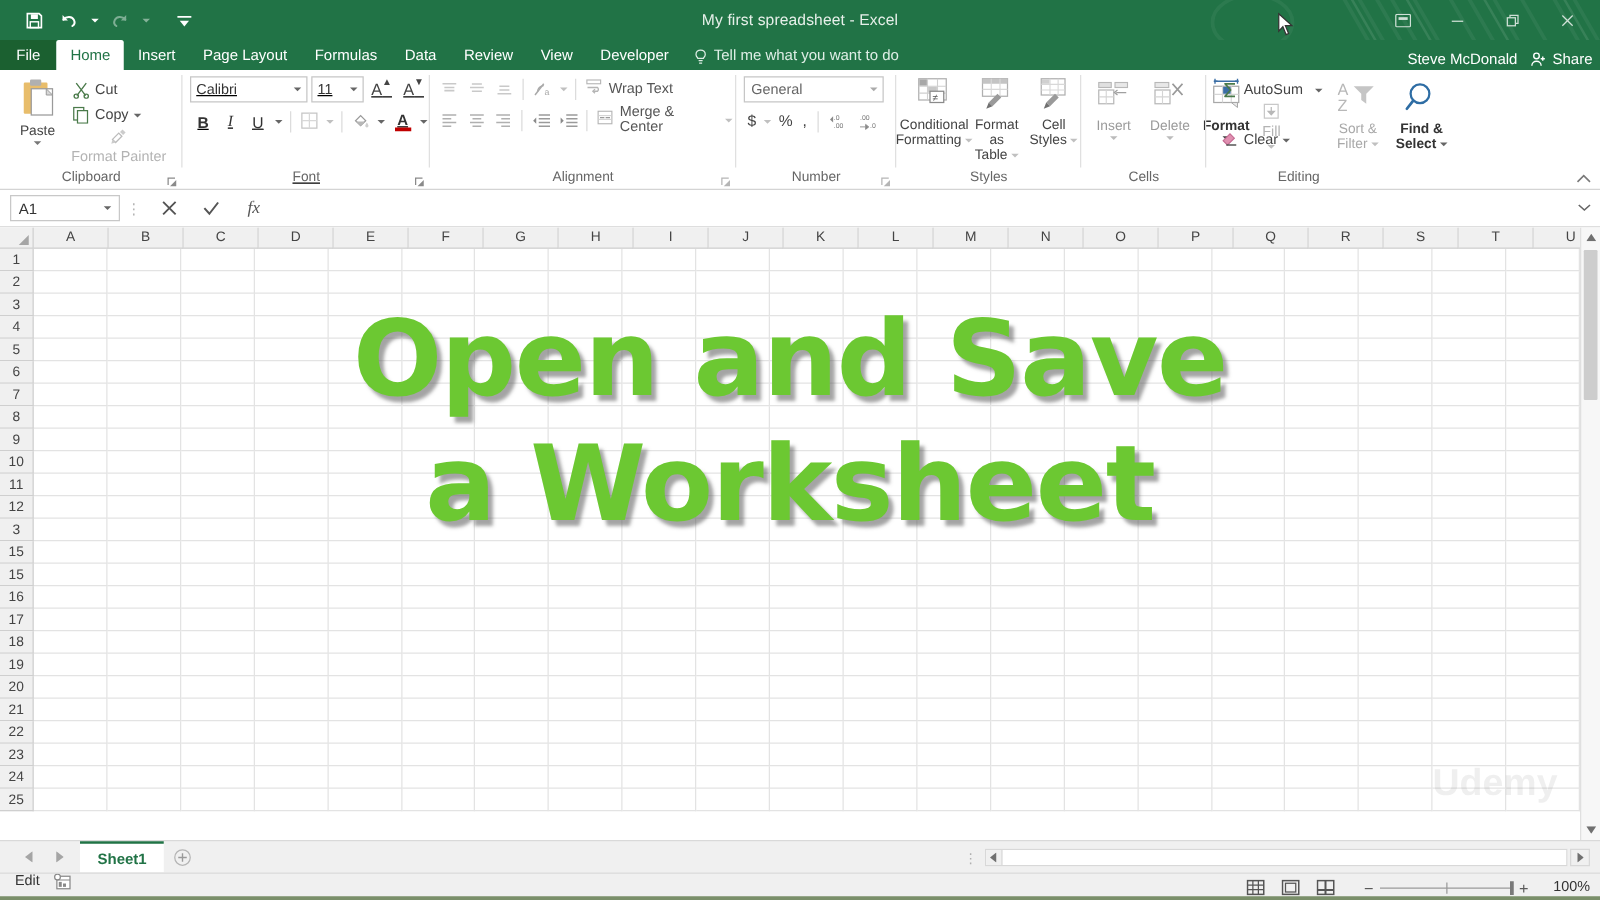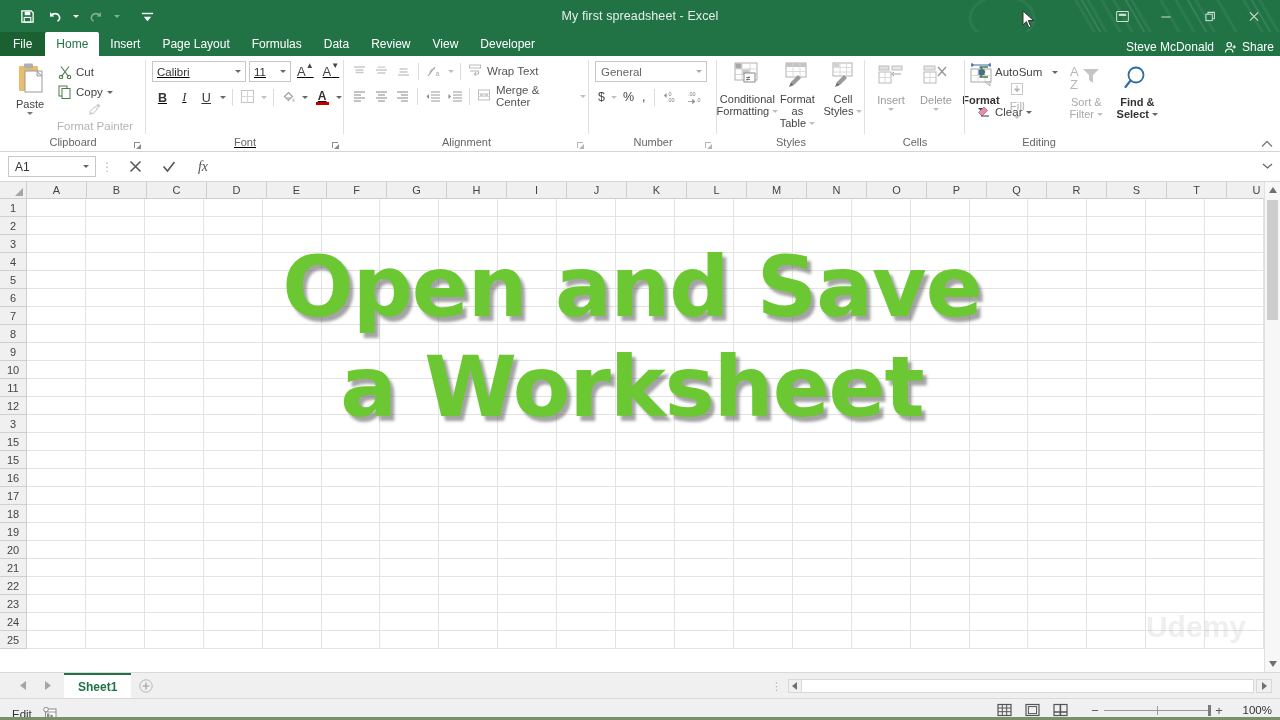--- a/index.html
+++ b/index.html
@@ -202,21 +202,21 @@
     margin-left:6px;
   }
   .addsheet { width:30px; height:24px; display:flex; align-items:center; justify-content:center; color:#9a9a9a; font-size:14px; }
   .sb-right { position:absolute; right:0; top:0; height:26px; display:flex; align-items:center; }
   .sb-dots { color:#b0b0b0; font-size:11px; padding:0 6px; }
   .hscroll { width:466px; height:14px; background:#fff; border:1px solid #d8d8d8; position:relative; margin-right:2px; display:flex; align-items:center; }
   .hs-left { width:13px; height:12px; display:flex; align-items:center; justify-content:center; color:#707070; font-size:7px; background:#f0f0f0; border-right:1px solid #dadada; }
   .hs-right { width:16px; height:14px; display:flex; align-items:center; justify-content:center; color:#707070; font-size:7px; background:#f0f0f0; border:1px solid #d8d8d8; margin-right:8px; }
 
   
-  .statusbar { flex:0 0 22px; height:22px; background:#f0f0f0; border-top:1px solid #d9d9d9; display:flex; align-items:flex-end; position:relative; }
+  .statusbar { flex:0 0 22px; height:22px; background:#f0f0f0; border-top:1px solid #d9d9d9; display:flex; align-items:flex-start; position:relative; }
   .st-mode { font-size:11.5px; color:#333; padding-left:12px; }
   .st-rec { width:26px; display:flex; align-items:center; justify-content:center; padding-left:10px; }
   .st-right { position:absolute; right:8px; top:0; height:22px; display:flex; align-items:center; gap:0; }
   .vbtn { width:28px; height:20px; display:flex; align-items:center; justify-content:center; color:#5a5a5a; }
   .zoomslider { display:flex; align-items:center; gap:0; margin-left:12px; }
   .zs-minus,.zs-plus { width:18px; text-align:center; color:#5a5a5a; font-size:13px; }
   .zs-track { width:106px; height:1px; background:#9a9a9a; position:relative; }
   .zs-mid { position:absolute; left:50%; top:-4px; width:1px; height:9px; background:#9a9a9a; }
   .zs-thumb { position:absolute; right:-1px; top:-5px; width:3px; height:11px; background:#7a7a7a; }
   .zlevel { font-size:11.5px; color:#333; width:44px; text-align:right; }
@@ -320,20 +320,30 @@
   <div class="tabbar">
     <div class="tab file">File</div>
     <div class="tab active">Home</div>
     <div class="tab">Insert</div>
     <div class="tab">Page Layout</div>
     <div class="tab">Formulas</div>
     <div class="tab">Data</div>
     <div class="tab">Review</div>
     <div class="tab">View</div>
     <div class="tab">Developer</div>
+    <div class="tellme">
+      <span class="bulb">
+        <svg width="11" height="14" viewBox="0 0 11 14">
+            <path d="M5.5 1C3.3 1 1.8 2.6 1.8 4.5c0 1.5 1 2.3 1.5 3.2h4.4C8.2 6.8 9.2 6 9.2 4.5 9.2 2.6 7.7 1 5.5 1z" fill="none" stroke="#dfeee6" stroke-width="1"></path>
+            <rect x="3.9" y="9" width="3.2" height="1" fill="#dfeee6"></rect>
+            <rect x="4.3" y="11" width="2.4" height="1" fill="#dfeee6"></rect>
+          </svg>
+      </span>
+      <span>Tell me what you want to do</span>
+    </div>
     <div class="tb-right">
       <span class="user">Steve McDonald</span>
       <span class="share">
         <svg width="13" height="13" viewBox="0 0 14 14">
             <circle cx="5.6" cy="4" r="2.4" fill="none" stroke="#fff" stroke-width="1.2"></circle>
             <path d="M1.6 12.4c0-2.3 1.8-3.8 4-3.8s4 1.5 4 3.8" fill="none" stroke="#fff" stroke-width="1.2"></path>
             <path d="M11 4.6v3.6M9.2 6.4h3.6" stroke="#fff" stroke-width="1.2"></path>
           </svg>
         <span>Share</span>
       </span>

